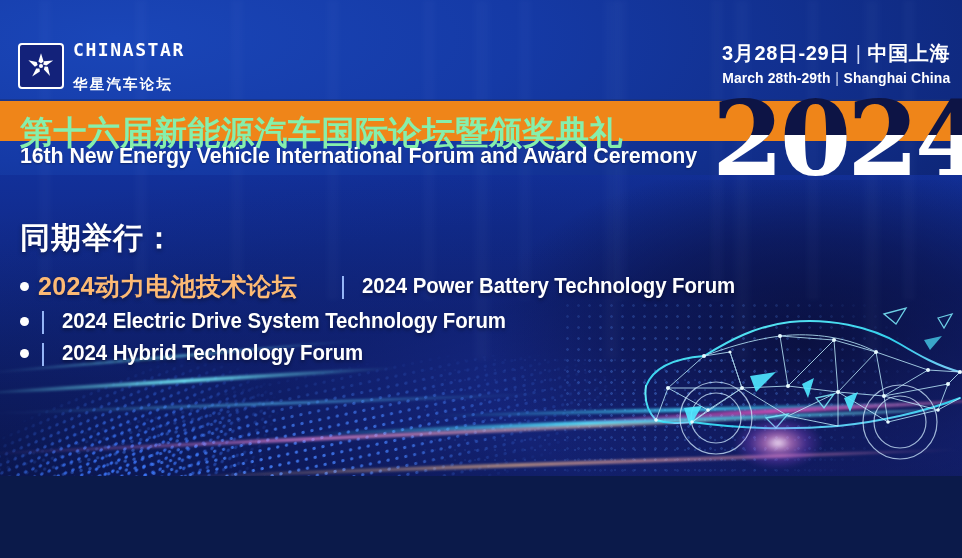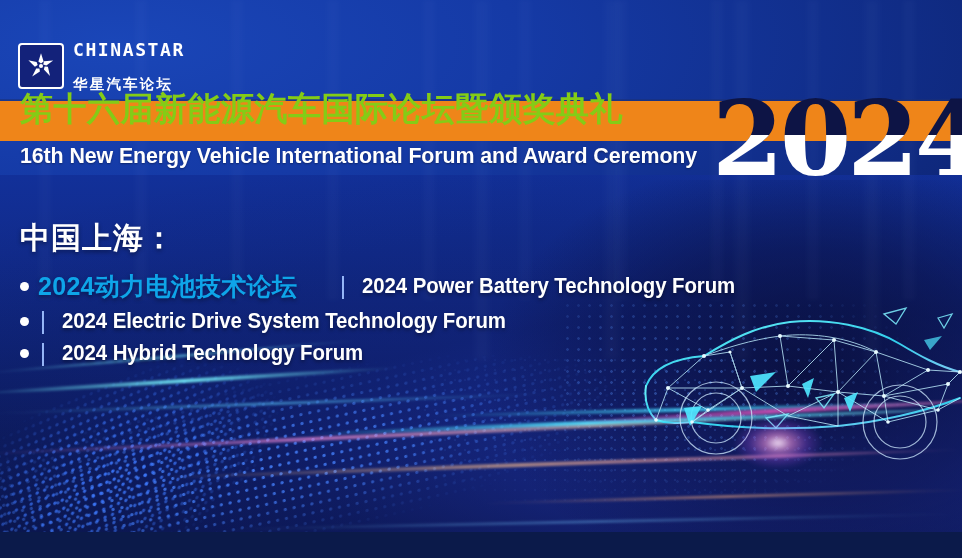--- a/index.html
+++ b/index.html
@@ -1,19 +1,19 @@
 <!DOCTYPE html>
 <html lang="zh"><head>
 <meta charset="utf-8">
 <title>CHINASTAR Forum Banner</title>
 <style>
   html,body{margin:0;padding:0;background:#0b1a4a;}
   *{box-sizing:border-box;}
   .banner{
-    position:relative;width:962px;height:532px;overflow:hidden;
+    position:relative;width:962px;height:476px;overflow:hidden;
     font-family:"Liberation Sans","DejaVu Sans",sans-serif;
     background:#123099;
   }
 
   
   .bg-base{position:absolute;inset:0;
     background:
       radial-gradient(150% 95% at 12% 8%, #1a46b8 0%, #153aa6 28%, #102c86 55%, #0c2068 78%, #0a1a52 100%);
   }
   .bg-lower{position:absolute;left:0;right:0;top:175px;bottom:0;
@@ -89,22 +89,22 @@
   .date-cn .sep{color:#cfd9f5;font-weight:400;padding:0 6px;}
   .date-en{color:#ffffff;font-size:15px;font-weight:700;letter-spacing:.1px;
     margin-top:5px;white-space:nowrap;
     transform:scaleX(.93);transform-origin:right center;}
   .date-en .sep{color:#cfd9f5;font-weight:400;padding:0 5px;}
 
   
   .band{position:absolute;left:0;right:0;top:101px;height:40px;background:#ef8519;}
   .band-top-edge{position:absolute;left:0;right:0;top:99px;height:2px;background:#1b2f74;opacity:.55;}
 
-  .title-cn{position:absolute;left:20px;top:88px;height:42px;display:flex;align-items:center;
-    color:#84cc16;font-size:33px;font-weight:700;letter-spacing:.5px;white-space:nowrap;z-index:6;}
+  .title-cn{position:absolute;left:20px;top:112px;height:42px;display:flex;align-items:center;
+    color:#86efac;font-size:33px;font-weight:700;letter-spacing:.5px;white-space:nowrap;z-index:6;}
   .title-en{position:absolute;left:20px;top:143px;color:#ffffff;font-size:22.5px;
     font-weight:700;letter-spacing:-.1px;white-space:nowrap;z-index:6;
     transform:scaleX(.95);transform-origin:left center;
     text-shadow:0 1px 2px rgba(0,0,0,.35);}
 
   
   .year{position:absolute;left:712px;top:95px;width:260px;height:92px;z-index:5;overflow:hidden;}
   .year span{position:absolute;left:0;top:-8px;
     font-family:"DejaVu Serif","Liberation Serif",serif;
     font-size:103px;font-weight:700;letter-spacing:-4px;line-height:1;white-space:nowrap;}
@@ -113,21 +113,21 @@
   .year .lower{color:#ffffff;
     clip-path:inset(48px 0 0 0);}
 
   
   .events{position:absolute;left:20px;top:218px;z-index:6;}
   .ev-head{color:#ffffff;font-size:30px;font-weight:700;letter-spacing:1px;
     text-shadow:0 2px 4px rgba(0,0,0,.4);}
   .ev-list{margin-top:11px;display:flex;flex-direction:column;gap:5px;}
   .ev-row{display:flex;align-items:center;white-space:nowrap;}
   .bullet{width:9px;height:9px;border-radius:50%;background:#ffffff;margin-right:9px;flex:0 0 auto;}
-  .ev-cn{color:#0ea5e9;font-size:25px;font-weight:700;letter-spacing:.3px;
+  .ev-cn{color:#fdba74;font-size:25px;font-weight:700;letter-spacing:.3px;
     width:300px;text-shadow:0 2px 4px rgba(0,0,0,.4);}
   .ev-bar{color:#9fc0ff;font-size:23px;font-weight:400;margin:0 16px 0 2px;}
   .ev-en{color:#ffffff;font-size:21.5px;font-weight:700;letter-spacing:-.1px;
     transform:scaleX(.95);transform-origin:left center;
     text-shadow:0 2px 4px rgba(0,0,0,.4);}
 
   
   .car{position:absolute;right:-6px;top:300px;width:330px;height:200px;z-index:4;}
   .carglow{position:absolute;left:718px;top:408px;width:120px;height:70px;z-index:5;
     background:radial-gradient(50% 50% at 50% 50%, rgba(255,235,255,.95) 0%, rgba(255,150,230,.55) 22%, rgba(190,90,255,.25) 48%, rgba(0,0,0,0) 75%);
@@ -196,35 +196,43 @@
             <circle cx="16" cy="16" r="2.05"></circle>
           </g>
         </svg>
       </div>
       <div class="logo-txt">
         <div class="logo-en">CHINASTAR</div>
         <div class="logo-cn">华星汽车论坛</div>
       </div>
     </div>
 
+    <div class="datebox">
+      <div class="date-cn">
+        <span>3月28日-29日</span><span class="sep">|</span><span>中国上海</span>
+      </div>
+      <div class="date-en">
+        <span>March 28th-29th</span><span class="sep">|</span><span>Shanghai China</span>
+      </div>
+    </div>
   </div>
 
   <div class="band-top-edge"></div>
   <div class="band"></div>
 
   <div class="year">
     <span class="upper">2024</span>
     <span class="lower">2024</span>
   </div>
 
   <div class="title-cn">第十六届新能源汽车国际论坛暨颁奖典礼</div>
   <div class="title-en">16th New Energy Vehicle International Forum and Award Ceremony</div>
 
   <div class="events">
-    <div class="ev-head">中国上海：</div>
+    <div class="ev-head">同期举行：</div>
     <div class="ev-list">
 
       <div class="ev-row">
         <span class="bullet"></span>
         <span class="ev-cn">2024动力电池技术论坛</span>
         <span class="ev-bar">|</span>
         <span class="ev-en">2024 Power Battery Technology Forum</span>
       </div>
 
       <div class="ev-row">

